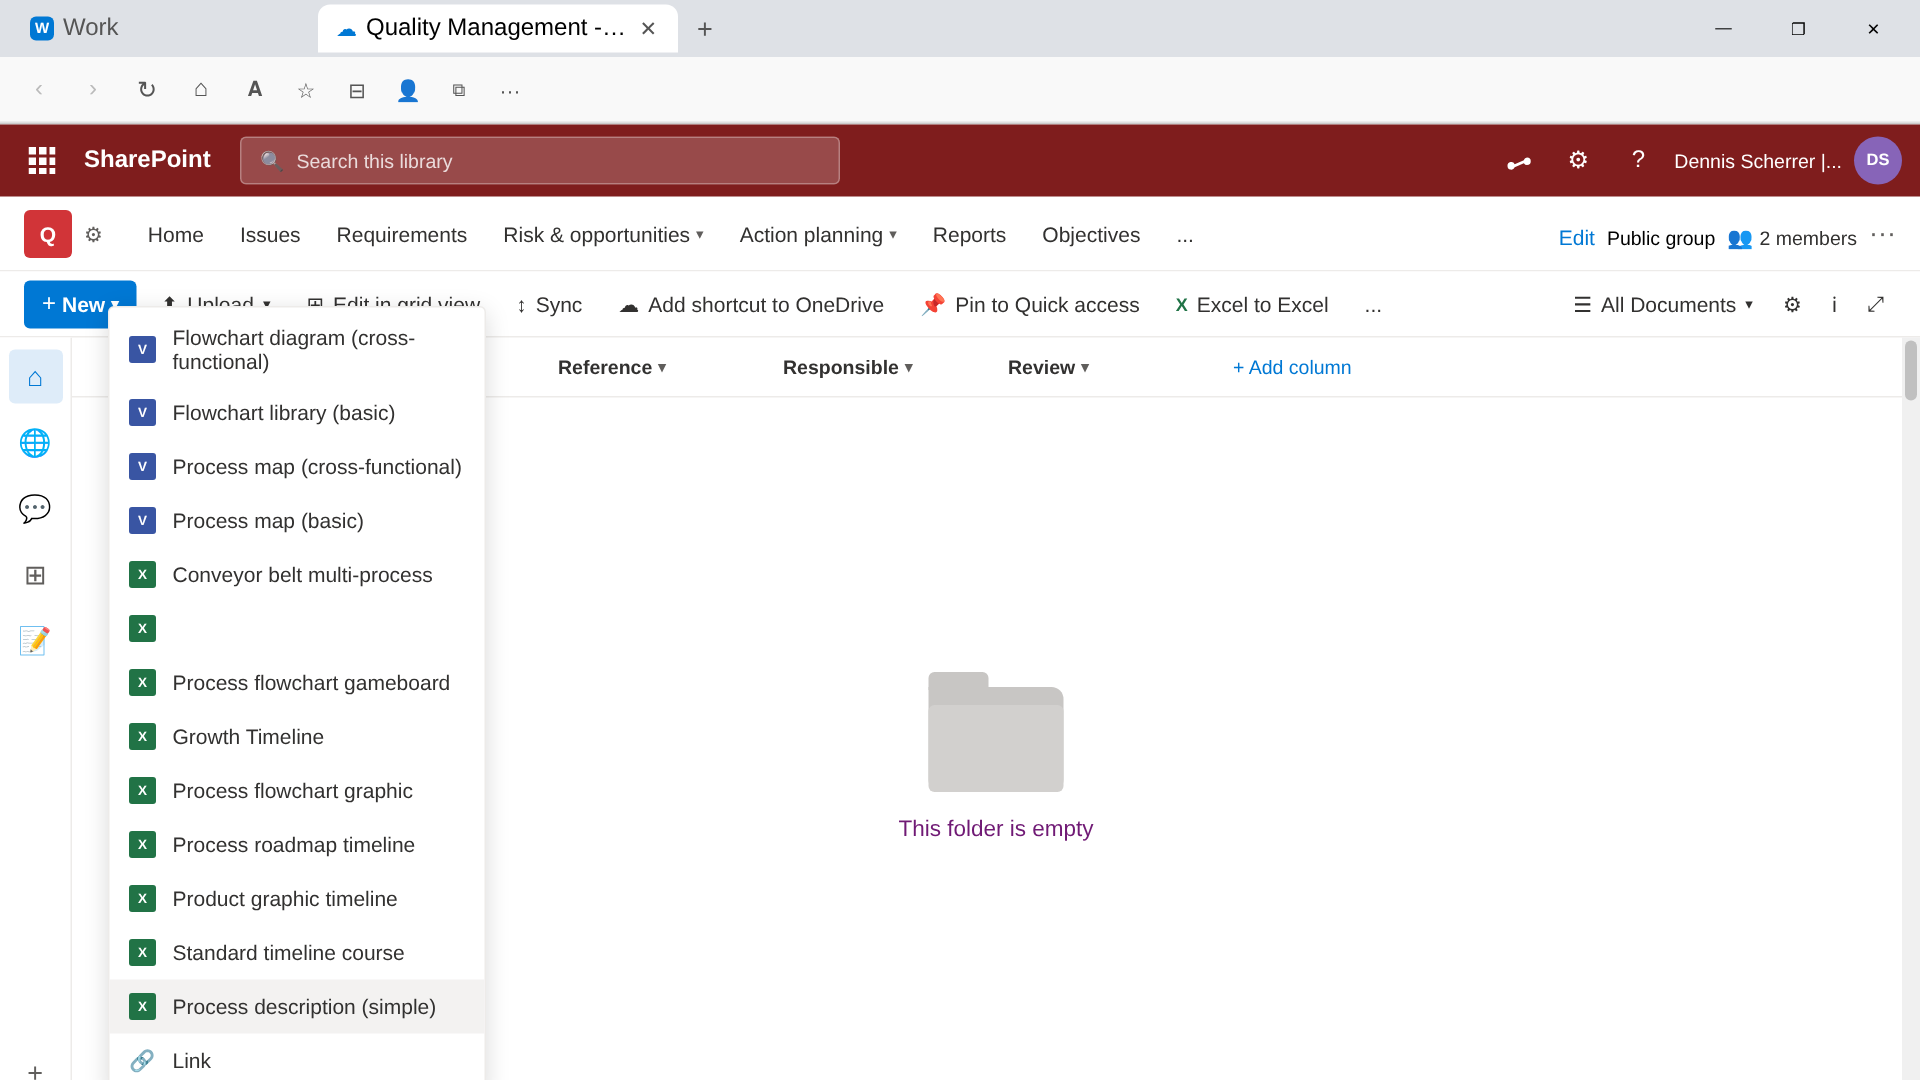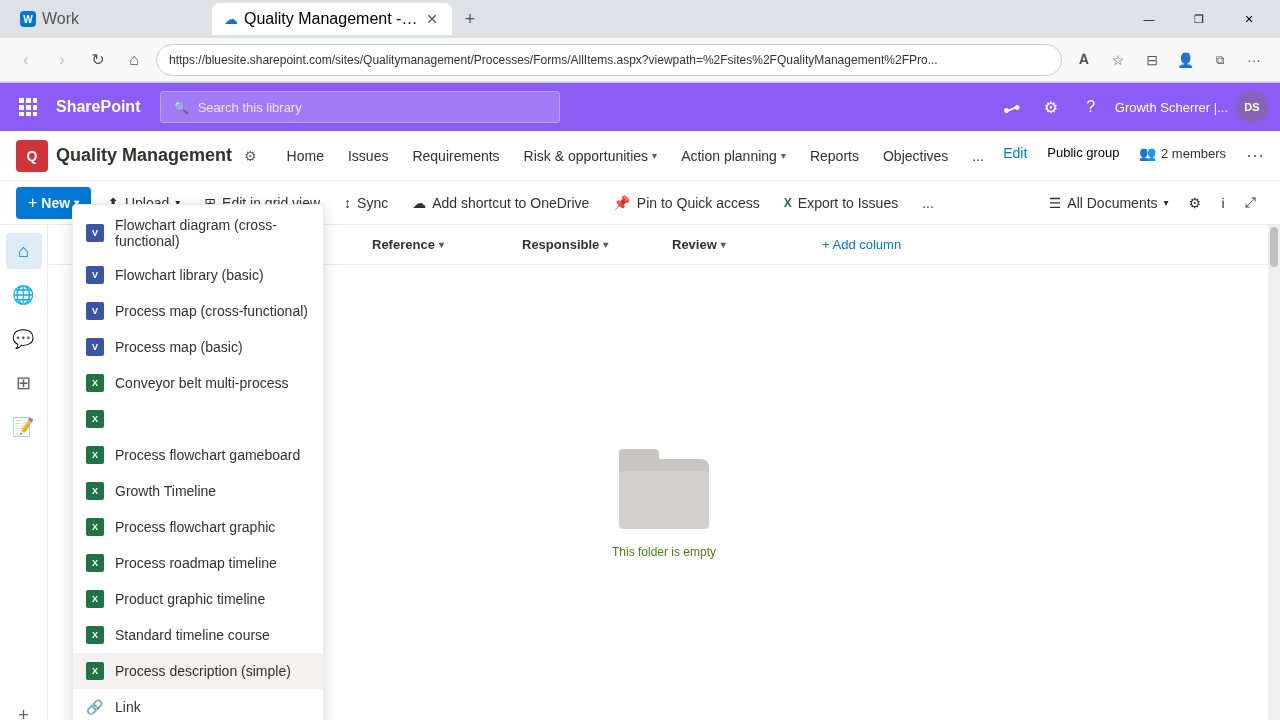--- a/index.html
+++ b/index.html
@@ -18,38 +18,38 @@
 
     
     .address-bar { display: flex; align-items: center; height: 44px; padding: 0 12px; gap: 8px; background: #f9f9f9; border-bottom: 1px solid #e0e0e0; }
     .nav-btn { width: 28px; height: 28px; border: none; background: transparent; cursor: pointer; font-size: 16px; color: #555; border-radius: 50%; display: flex; align-items: center; justify-content: center; }
     .nav-btn.disabled { color: #bbb; cursor: default; }
     .address-input { flex: 1; height: 32px; border: 1px solid #ccc; border-radius: 16px; padding: 0 12px; font-size: 12px; background: #fff; color: #333; outline: none; }
     .address-icons { display: flex; align-items: center; gap: 6px; }
     .addr-icon { width: 28px; height: 28px; border: none; background: transparent; cursor: pointer; font-size: 14px; color: #555; border-radius: 50%; display: flex; align-items: center; justify-content: center; }
 
     
-    .sp-app-bar { display: flex; align-items: center; height: 48px; background: #8b5cf6; color: #fff; padding: 0 12px; gap: 12px; }
+    .sp-app-bar { display: flex; align-items: center; height: 48px; background: #7f1d1d; color: #fff; padding: 0 12px; gap: 12px; }
     .sp-waffle { width: 32px; height: 32px; display: flex; align-items: center; justify-content: center; cursor: pointer; border-radius: 4px; }
     .sp-logo { font-size: 16px; font-weight: 600; color: #fff; margin-right: 8px; }
     .sp-search { flex: 1; max-width: 400px; height: 32px; background: rgba(255,255,255,0.2); border: 1px solid rgba(255,255,255,0.3); border-radius: 4px; display: flex; align-items: center; padding: 0 12px; gap: 8px; color: rgba(255,255,255,0.8); font-size: 13px; cursor: pointer; }
     .sp-right-icons { margin-left: auto; display: flex; align-items: center; gap: 8px; }
     .sp-icon-btn { width: 32px; height: 32px; border: none; background: transparent; cursor: pointer; color: #fff; font-size: 16px; border-radius: 50%; display: flex; align-items: center; justify-content: center; }
     .sp-avatar { width: 32px; height: 32px; border-radius: 50%; background: #8764b8; color: #fff; display: flex; align-items: center; justify-content: center; font-size: 11px; font-weight: 600; cursor: pointer; }
     .sp-username { color: #fff; font-size: 13px; cursor: pointer; }
 
     
     .site-header { display: flex; align-items: center; height: 50px; padding: 0 16px; border-bottom: 1px solid #edebe9; gap: 8px; }
     .site-logo { width: 32px; height: 32px; background: #d13438; border-radius: 4px; display: flex; align-items: center; justify-content: center; color: #fff; font-weight: 700; font-size: 14px; }
     .site-name { font-size: 18px; font-weight: 600; color: #323130; margin-right: 4px; }
     .site-settings-icon { font-size: 14px; color: #605e5c; cursor: pointer; }
     .site-nav { display: flex; align-items: center; gap: 4px; margin-left: 12px; }
     .site-nav-item { padding: 4px 10px; font-size: 14px; color: #323130; cursor: pointer; border-radius: 4px; display: flex; align-items: center; gap: 4px; }
     .site-nav-item .chevron { font-size: 10px; color: #605e5c; }
-    .site-header-right { margin-left: auto; display: flex; align-items: flex-start; gap: 20px; }
+    .site-header-right { margin-left: auto; display: flex; align-items: flex-end; gap: 8px; }
     .edit-btn { color: #0078d4; font-size: 14px; cursor: pointer; }
     .public-group { font-size: 13px; color: #000000; }
     .members { display: flex; align-items: center; gap: 4px; font-size: 13px; color: #323130; cursor: pointer; }
     .members-icon { font-size: 14px; }
     .header-more { font-size: 18px; color: #605e5c; cursor: pointer; }
 
     
     .toolbar { display: flex; align-items: center; height: 44px; padding: 0 16px; gap: 8px; border-bottom: 1px solid #edebe9; background: #fff; }
     .new-btn { display: flex; align-items: center; gap: 4px; background: #0078d4; color: #fff; border: none; border-radius: 4px; height: 32px; padding: 0 12px; font-size: 14px; cursor: pointer; font-weight: 600; }
     .new-btn-plus { font-size: 16px; font-weight: 400; }
@@ -78,21 +78,21 @@
     .col-resp { width: 150px; }
     .col-review { width: 150px; }
     .col-add { color: #0078d4; font-size: 13px; cursor: pointer; padding: 0 8px; }
 
     
     .empty-state { display: flex; flex-direction: column; align-items: center; justify-content: center; flex: 1; padding: 60px 0; }
     .folder-icon-container { position: relative; width: 120px; height: 90px; margin-bottom: 16px; }
     .folder-back { width: 90px; height: 70px; background: #c8c6c4; border-radius: 0 8px 8px 8px; position: absolute; bottom: 0; left: 15px; }
     .folder-tab { width: 40px; height: 12px; background: #c8c6c4; border-radius: 4px 4px 0 0; position: absolute; top: 10px; left: 15px; }
     .folder-front { width: 90px; height: 58px; background: #d2d0ce; border-radius: 4px; position: absolute; bottom: 0; left: 15px; }
-    .empty-text { font-size: 12px; color: #4d7c0f; }
+    .empty-text { font-size: 15px; color: #701a75; }
     .dropdown-menu { position: absolute; top: 204px; left: 72px; width: 252px; background: #fff; border: 1px solid #edebe9; border-radius: 4px; box-shadow: 0 4px 16px rgba(0,0,0,0.15); z-index: 200; padding: 4px 0; }
     .dropdown-item { display: flex; align-items: center; gap: 10px; padding: 8px 12px; cursor: pointer; font-size: 14px; color: #323130; }
     .dropdown-item.hovered { background: #f3f2f1; }
     .dropdown-item-icon { width: 20px; height: 20px; display: flex; align-items: center; justify-content: center; flex-shrink: 0; }
     .visio-icon { background: #3955a3; border-radius: 2px; color: #fff; font-size: 9px; font-weight: 700; width: 18px; height: 18px; display: flex; align-items: center; justify-content: center; }
     .excel-icon { background: #217346; border-radius: 2px; color: #fff; font-size: 9px; font-weight: 700; width: 18px; height: 18px; display: flex; align-items: center; justify-content: center; }
     .link-icon { width: 18px; height: 18px; display: flex; align-items: center; justify-content: center; color: #0078d4; font-size: 14px; }
 
     
     .right-scroll { position: absolute; right: 0; top: 0; bottom: 0; width: 12px; background: #f0f0f0; }
@@ -124,21 +124,20 @@
       <button class="win-btn">❐</button>
       <button class="win-btn close">✕</button>
     </div>
   </div>
 
   <div class="address-bar">
     <button class="nav-btn disabled">‹</button>
     <button class="nav-btn disabled">›</button>
     <button class="nav-btn">↻</button>
     <button class="nav-btn">⌂</button>
-    <input class="address-input" type="text" value="https://bluesite.sharepoint.com/sites/Qualitymanagement/Processes/Forms/AllItems.aspx?viewpath=%2Fsites%2FQualityManagement%2FPro..." style="">
     <div class="address-icons">
       <button class="addr-icon">𝐀</button>
       <button class="addr-icon">☆</button>
       <button class="addr-icon">⊟</button>
       <button class="addr-icon">👤</button>
       <button class="addr-icon" style="font-size:12px;">⧉</button>
       <button class="addr-icon">···</button>
     </div>
   </div>
 </div>
@@ -163,30 +162,29 @@
     <span style="font-size:13px;color:rgba(255,255,255,0.8);">Search this library</span>
   </div>
   <div class="sp-right-icons">
     <button class="sp-icon-btn">
       <svg width="18" height="18" viewBox="0 0 18 18" fill="white">
           <path d="M15 12a2.5 2.5 0 01-2.12-1.18L6.8 13.54A2.5 2.5 0 012 12.5a2.5 2.5 0 014.8-1l6.08-2.72A2.5 2.5 0 0115 7a2.5 2.5 0 010 5z"></path>
         </svg>
     </button>
     <button class="sp-icon-btn">⚙</button>
     <button class="sp-icon-btn">?</button>
-    <span class="sp-username">Growth Scherrer |...</span>
+    <span class="sp-username">Dennis Scherrer |...</span>
     <div class="sp-avatar">DS</div>
   </div>
 </div>
 
 <div class="site-header">
   <div class="site-logo">
     <span>Q</span>
   </div>
-  <span class="site-name">Quality Management</span>
   <span class="site-settings-icon">⚙</span>
   <nav class="site-nav">
     <div class="site-nav-item">
         <span>Home</span>
       </div>
     <div class="site-nav-item">
         <span>Issues</span>
       </div>
     <div class="site-nav-item">
         <span>Requirements</span>
@@ -242,21 +240,21 @@
   <button class="toolbar-btn">
     <span>☁</span>
     <span>Add shortcut to OneDrive</span>
   </button>
   <button class="toolbar-btn">
     <span>📌</span>
     <span>Pin to Quick access</span>
   </button>
   <button class="toolbar-btn">
     <span style="color:#217346;font-weight:700;font-size:12px;">X</span>
-    <span>Export to Issues</span>
+    <span>Excel to Excel</span>
   </button>
   <button class="toolbar-btn">...</button>
   <div class="toolbar-right">
     <button class="view-btn">
       <span>☰</span>
       <span>All Documents</span>
       <span style="font-size:10px;">▾</span>
     </button>
     <button class="view-btn">
       <span>⚙</span>

